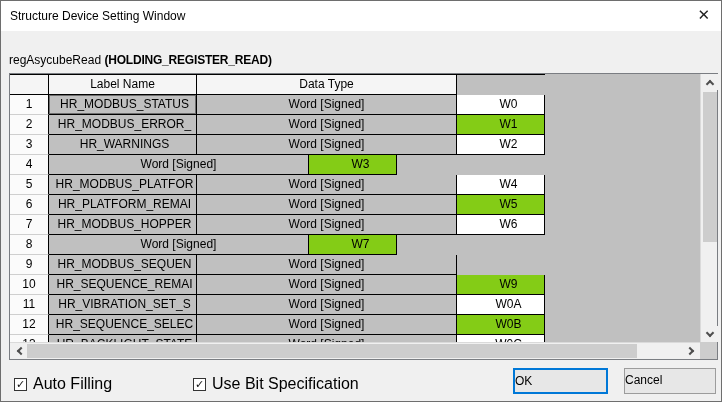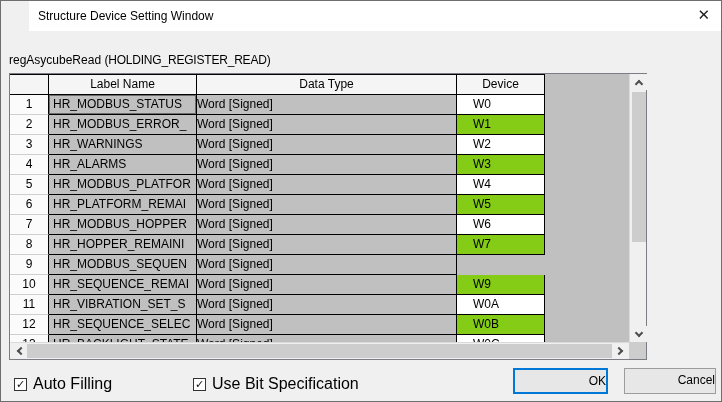--- a/index.html
+++ b/index.html
@@ -1,33 +1,33 @@
 <!DOCTYPE html>
 <html><head>
 <meta charset="utf-8">
 <style>
   * { margin:0; padding:0; box-sizing:border-box; }
   body { width:722px; height:402px; font-family:"Liberation Sans", sans-serif; }
   .window { position:relative; width:722px; height:402px; background:#f0f0f0;
             border:1px solid #6e6e6e; overflow:hidden; font-size:12px; color:#000; }
-  .titlebar { position:absolute; top:0; left:0; right:0; height:30px; background:#ffffff;margin-left:28px; }
+  .titlebar { position:absolute; top:0; left:0; right:0; height:30px; background:#ffffff; }
   .title { position:absolute; left:9px; top:8px; font-size:12px; }
   .close { position:absolute; right:11px; top:5px; font-size:15px; color:#222; cursor:default; }
   .subtitle { position:absolute; left:8px; top:52px; font-size:12px; white-space:nowrap; }
-  .subtitle .paren { font-weight:normal; letter-spacing:-0.2px; }
+  .subtitle .paren { font-weight:bold; letter-spacing:-0.2px; }
 
   
-  .tablewrap { position:absolute; left:8px; top:72px; width:638px; height:287px;
+  .tablewrap { position:absolute; left:8px; top:72px; width:709px; height:287px;
                border:1px solid #7a7d82; background:#c0c0c0; }
   .grid-area { position:absolute; left:0; top:0; right:17px; bottom:17px;
                overflow:hidden; background:#c0c0c0; }
   .grid { width:535px; border-top:1px solid #000; }
   .row { display:flex; height:20px; }
   .row.partial { height:10px; overflow:hidden; }
-  .cell { line-height:19px; overflow:hidden; white-space:nowrap; font-size:12px; }
+  .cell { line-height:19px; overflow:hidden; white-space:nowrap; font-size:12px;text-align:center; }
   .cell.num { width:39px; background:#fbfbfb; text-align:center;
               border-right:1px solid #000; border-bottom:1px solid #cfcfcf; }
   .cell.label { width:148px; background:#c0c0c0; padding-left:4px;
                 border-right:1px solid #000; border-bottom:1px solid #000; }
   .cell.type { width:260px; background:#c0c0c0; padding-left:0;
                border-right:1px solid #000; border-bottom:1px solid #000; }
   .cell.device { width:88px; background:#ffffff; padding-left:16px;
                  border-right:1px solid #000; border-bottom:1px solid #000; }
   .cell.device.alt { background:#84cc16; }
   .row.header .cell { background:#f5f5f5; text-align:center; padding:0;
@@ -52,21 +52,21 @@
   .chev.right { transform:translateX(-2px) rotate(45deg); }
 
   
   .cb { position:absolute; display:flex; align-items:center; gap:6px; height:14px; }
   .cb1 { left:13px; top:376px; } .cb2 { left:192px; top:376px; }
   .cbbox { width:13px; height:13px; background:#fff; border:1px solid #333;
            display:flex; align-items:center; justify-content:center;
            font-size:11px; line-height:1; color:#111; }
   .cblabel { font-size:16px; }
   .btn { position:absolute; top:367px; height:26px; background:#e7e7e7;
-         text-align:right; font-size:12px; line-height:23px; }
+         text-align:left; font-size:12px; line-height:23px; }
   .btn.ok { left:512px; width:95px; border:2px solid #0078d7; }
   .btn.cancel { left:623px; width:92px; border:1px solid #9c9c9c; }
 </style>
 </head>
 <body>
 
 <div class="window">
   <div class="titlebar">
     <span class="title">Structure Device Setting Window</span>
     <span class="close">✕</span>
@@ -76,21 +76,20 @@
     <span>regAsycubeRead </span><span class="paren">(HOLDING_REGISTER_READ)</span>
   </div>
 
   <div class="tablewrap">
     <div class="grid-area">
       <div class="grid">
         <div class="row header">
           <div class="cell num"></div>
           <div class="cell label">Label Name</div>
           <div class="cell type">Data Type</div>
-          <div class="cell device">Device</div>
         </div>
         <div>
   <div class="row">
     <div class="cell num">1</div>
     <div class="cell label selected">HR_MODBUS_STATUS</div>
     <div class="cell type">Word [Signed]</div>
     <div class="cell device">W0</div>
   </div>
 
   <div class="row">
@@ -102,21 +101,20 @@
 
   <div class="row">
     <div class="cell num">3</div>
     <div class="cell label">HR_WARNINGS</div>
     <div class="cell type">Word [Signed]</div>
     <div class="cell device">W2</div>
   </div>
 
   <div class="row">
     <div class="cell num">4</div>
-    <div class="cell label">HR_ALARMS</div>
     <div class="cell type">Word [Signed]</div>
     <div class="cell device alt">W3</div>
   </div>
 
   <div class="row">
     <div class="cell num">5</div>
     <div class="cell label">HR_MODBUS_PLATFOR</div>
     <div class="cell type">Word [Signed]</div>
     <div class="cell device">W4</div>
   </div>
@@ -130,21 +128,20 @@
 
   <div class="row">
     <div class="cell num">7</div>
     <div class="cell label">HR_MODBUS_HOPPER</div>
     <div class="cell type">Word [Signed]</div>
     <div class="cell device">W6</div>
   </div>
 
   <div class="row">
     <div class="cell num">8</div>
-    <div class="cell label">HR_HOPPER_REMAINI</div>
     <div class="cell type">Word [Signed]</div>
     <div class="cell device alt">W7</div>
   </div>
 
   <div class="row">
     <div class="cell num">9</div>
     <div class="cell label">HR_MODBUS_SEQUEN</div>
     <div class="cell type">Word [Signed]</div>
   </div>
 

